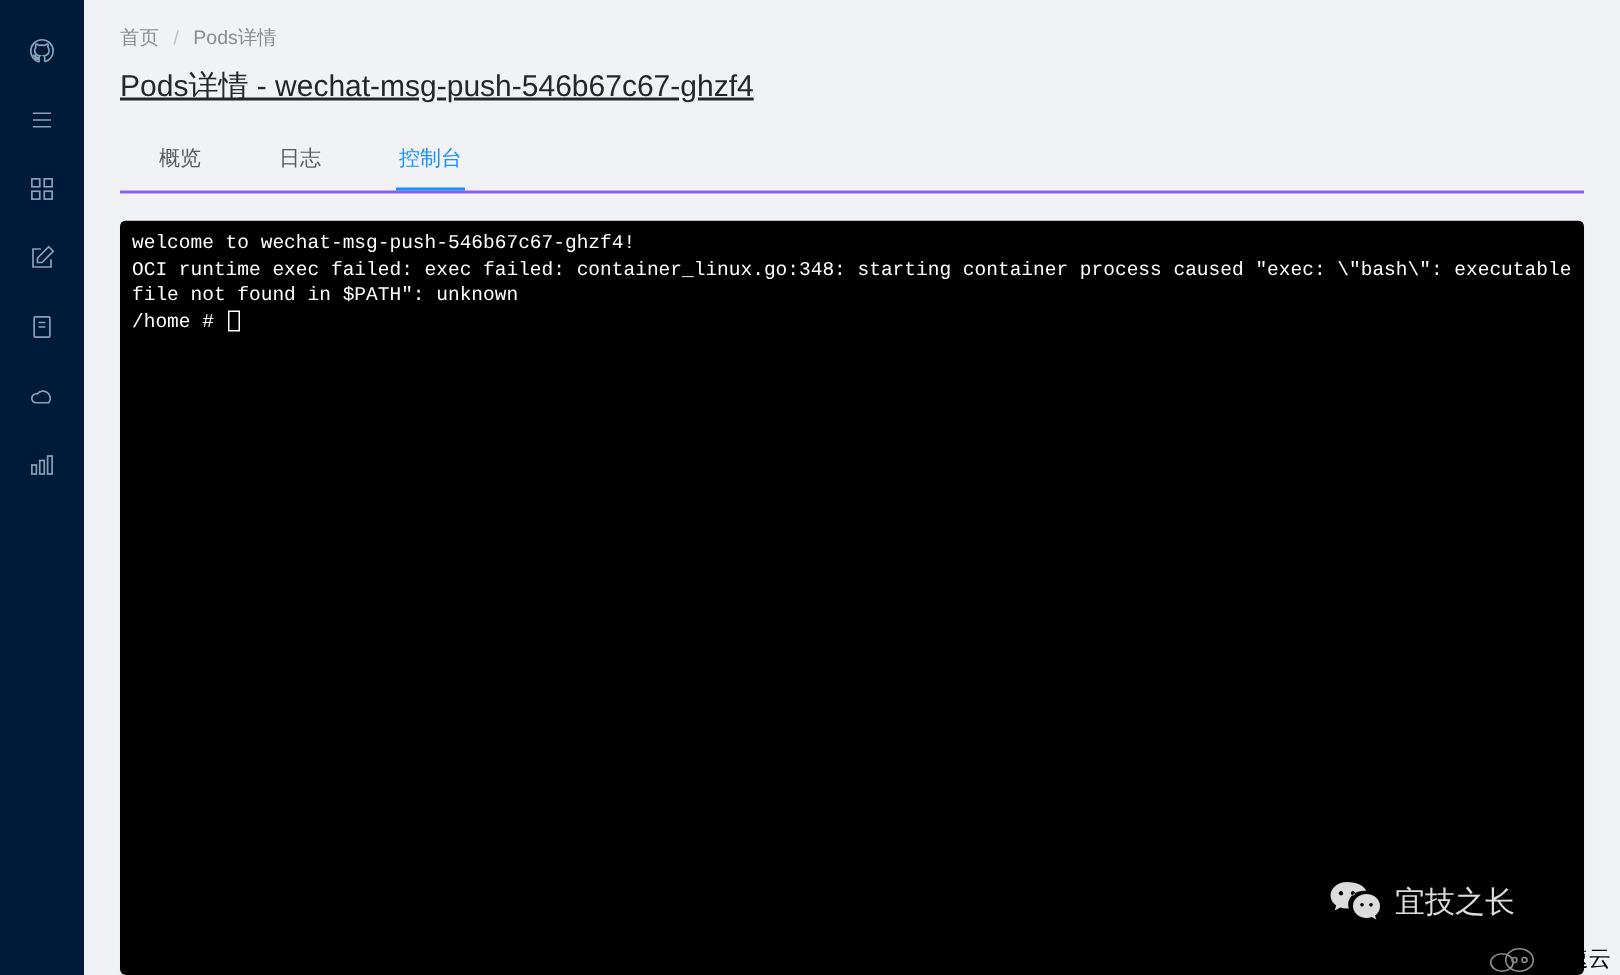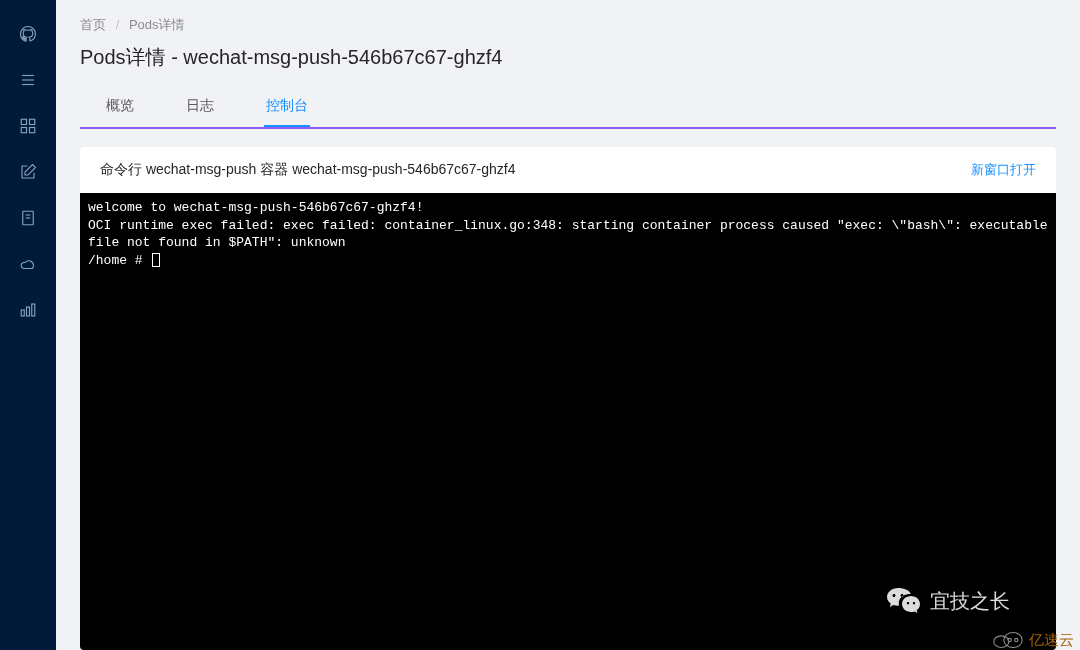--- a/index.html
+++ b/index.html
@@ -5,33 +5,33 @@
     * { margin: 0; padding: 0; box-sizing: border-box; }
     body { font-family: -apple-system, "PingFang SC", "Microsoft YaHei", sans-serif; background: #f0f2f5; width: 1080px; height: 650px; overflow: hidden; position: relative; }
     .layout { display: flex; height: 100%; }
     .sidebar { width: 56px; background: #001b3a; display: flex; flex-direction: column; align-items: center; padding-top: 24px; gap: 26px; }
     .sidebar-item { width: 20px; height: 20px; display: flex; align-items: center; justify-content: center; color: #8ca0b8; cursor: pointer; }
     .sidebar-item svg { width: 18px; height: 18px; stroke: currentColor; fill: none; stroke-width: 1.5; }
     .main { flex: 1; display: flex; flex-direction: column; overflow: hidden; }
     .breadcrumb { padding: 16px 24px 6px; font-size: 13px; color: #8c8c8c; }
     .breadcrumb a { color: #8c8c8c; text-decoration: none; }
     .breadcrumb .sep { margin: 0 6px; color: #bfbfbf; }
-    .page-title { padding: 4px 24px 12px; font-size: 20px; font-weight: 500; color: #262626; }
+    .page-title { padding: 4px 24px 12px; font-size: 20px; font-weight: 500; color: #262626; text-decoration: underline; }
     .tabs { display: flex; gap: 48px; padding: 6px 24px 0; border-bottom: 2px solid #8b5cf6; background: #fff0; margin: 0 24px; }
     .outer-card { background: transparent; }
     .tab { padding: 8px 2px 10px; font-size: 14px; color: #595959; cursor: pointer; border-bottom: 2px solid transparent; }
     .tab.active { color: #1890ff; border-bottom-color: #1890ff; text-align: right; }
     .panel { background: #fff; margin: 18px 24px 0; border-radius: 4px; display: flex; flex-direction: column; flex: 1; overflow: hidden; box-shadow: 0 1px 2px rgba(0,0,0,0.03); }
     .panel-head { display: flex; justify-content: space-between; align-items: center; padding: 14px 20px; font-size: 14px; color: #262626; }
     .open-new { color: #1890ff; cursor: pointer; font-size: 13px; }
     .terminal { background: #000; color: #fff; font-family: "Courier New", monospace; font-size: 13px; line-height: 1.35; padding: 6px 8px 8px; flex: 1; overflow: hidden; white-space: pre-wrap; word-break: break-all; }
     .terminal .cursor { display: inline-block; width: 8px; height: 14px; border: 1px solid #fff; vertical-align: middle; margin-left: 2px; }
     .watermark1 { position: absolute; right: 70px; bottom: 34px; display: flex; align-items: center; gap: 8px; color: #e8e8e8; font-size: 20px; font-weight: 500; opacity: 0.95; pointer-events: none; }
     .watermark1 .wc-icon { width: 36px; height: 30px; fill: #e8e8e8; }
-    .watermark2 { position: absolute; right: 6px; bottom: 0px; display: flex; align-items: center; gap: 4px; color: #a16207; font-size: 15px; pointer-events: none; }
+    .watermark2 { position: absolute; right: 6px; bottom: 0px; display: flex; gap: 4px; color: #000000; font-size: 15px; pointer-events: none; }
     .watermark2 svg { width: 34px; height: 20px; stroke: #8c8c8c; fill: none; stroke-width: 1.3; }
   </style>
 </head>
 <body>
 
 <div class="layout">
   <div class="sidebar">
     <div class="sidebar-item">
       <svg viewBox="0 0 24 24">
           <path d="M12 2C6.5 2 2 6.5 2 12c0 4.4 2.9 8.2 6.8 9.5.5.1.7-.2.7-.5v-1.8c-2.8.6-3.4-1.3-3.4-1.3-.5-1.2-1.1-1.5-1.1-1.5-.9-.6.1-.6.1-.6 1 .1 1.5 1 1.5 1 .9 1.5 2.4 1.1 2.9.8.1-.6.3-1.1.6-1.3-2.2-.3-4.6-1.1-4.6-5 0-1.1.4-2 1-2.7-.1-.3-.4-1.3.1-2.6 0 0 .8-.3 2.8 1 .8-.2 1.7-.3 2.5-.3s1.7.1 2.5.3c2-1.3 2.8-1 2.8-1 .5 1.3.2 2.3.1 2.6.6.7 1 1.6 1 2.7 0 3.9-2.3 4.7-4.6 5 .4.3.7.9.7 1.8v2.7c0 .3.2.6.7.5 4-1.3 6.8-5.1 6.8-9.5C22 6.5 17.5 2 12 2z"></path>
@@ -89,24 +89,20 @@
 
     <div class="outer-card">
       <div class="tabs">
         <div class="tab">概览</div>
         <div class="tab">日志</div>
         <div class="tab active">控制台</div>
       </div>
     </div>
 
     <div class="panel">
-      <div class="panel-head">
-        <span>命令行 wechat-msg-push 容器 wechat-msg-push-546b67c67-ghzf4</span>
-        <span class="open-new">新窗口打开</span>
-      </div>
       <div class="terminal"><span>welcome to wechat-msg-push-546b67c67-ghzf4!</span>
 <span>OCI runtime exec failed: exec failed: container_linux.go:348: starting container process caused "exec: \"bash\": executable file not found in $PATH": unknown</span>
 <span>/home # </span><span class="cursor"></span></div>
     </div>
   </div>
 </div>
 
 <div class="watermark1">
   <svg class="wc-icon" viewBox="0 0 36 30">
       <path d="M12 2C6 2 1 6 1 11c0 2.7 1.5 5.1 3.8 6.7l-1 3.3 3.8-2c1.3.4 2.8.7 4.3.7.4 0 .9 0 1.3-.1-.3-.9-.4-1.8-.4-2.7 0-5 4.8-9 10.8-9 .4 0 .8 0 1.2.1C23.7 4.5 18.3 2 12 2zm-4 6c.8 0 1.5.7 1.5 1.5S8.8 11 8 11s-1.5-.7-1.5-1.5S7.2 8 8 8zm8 0c.8 0 1.5.7 1.5 1.5S16.8 11 16 11s-1.5-.7-1.5-1.5S15.2 8 16 8z"></path>

